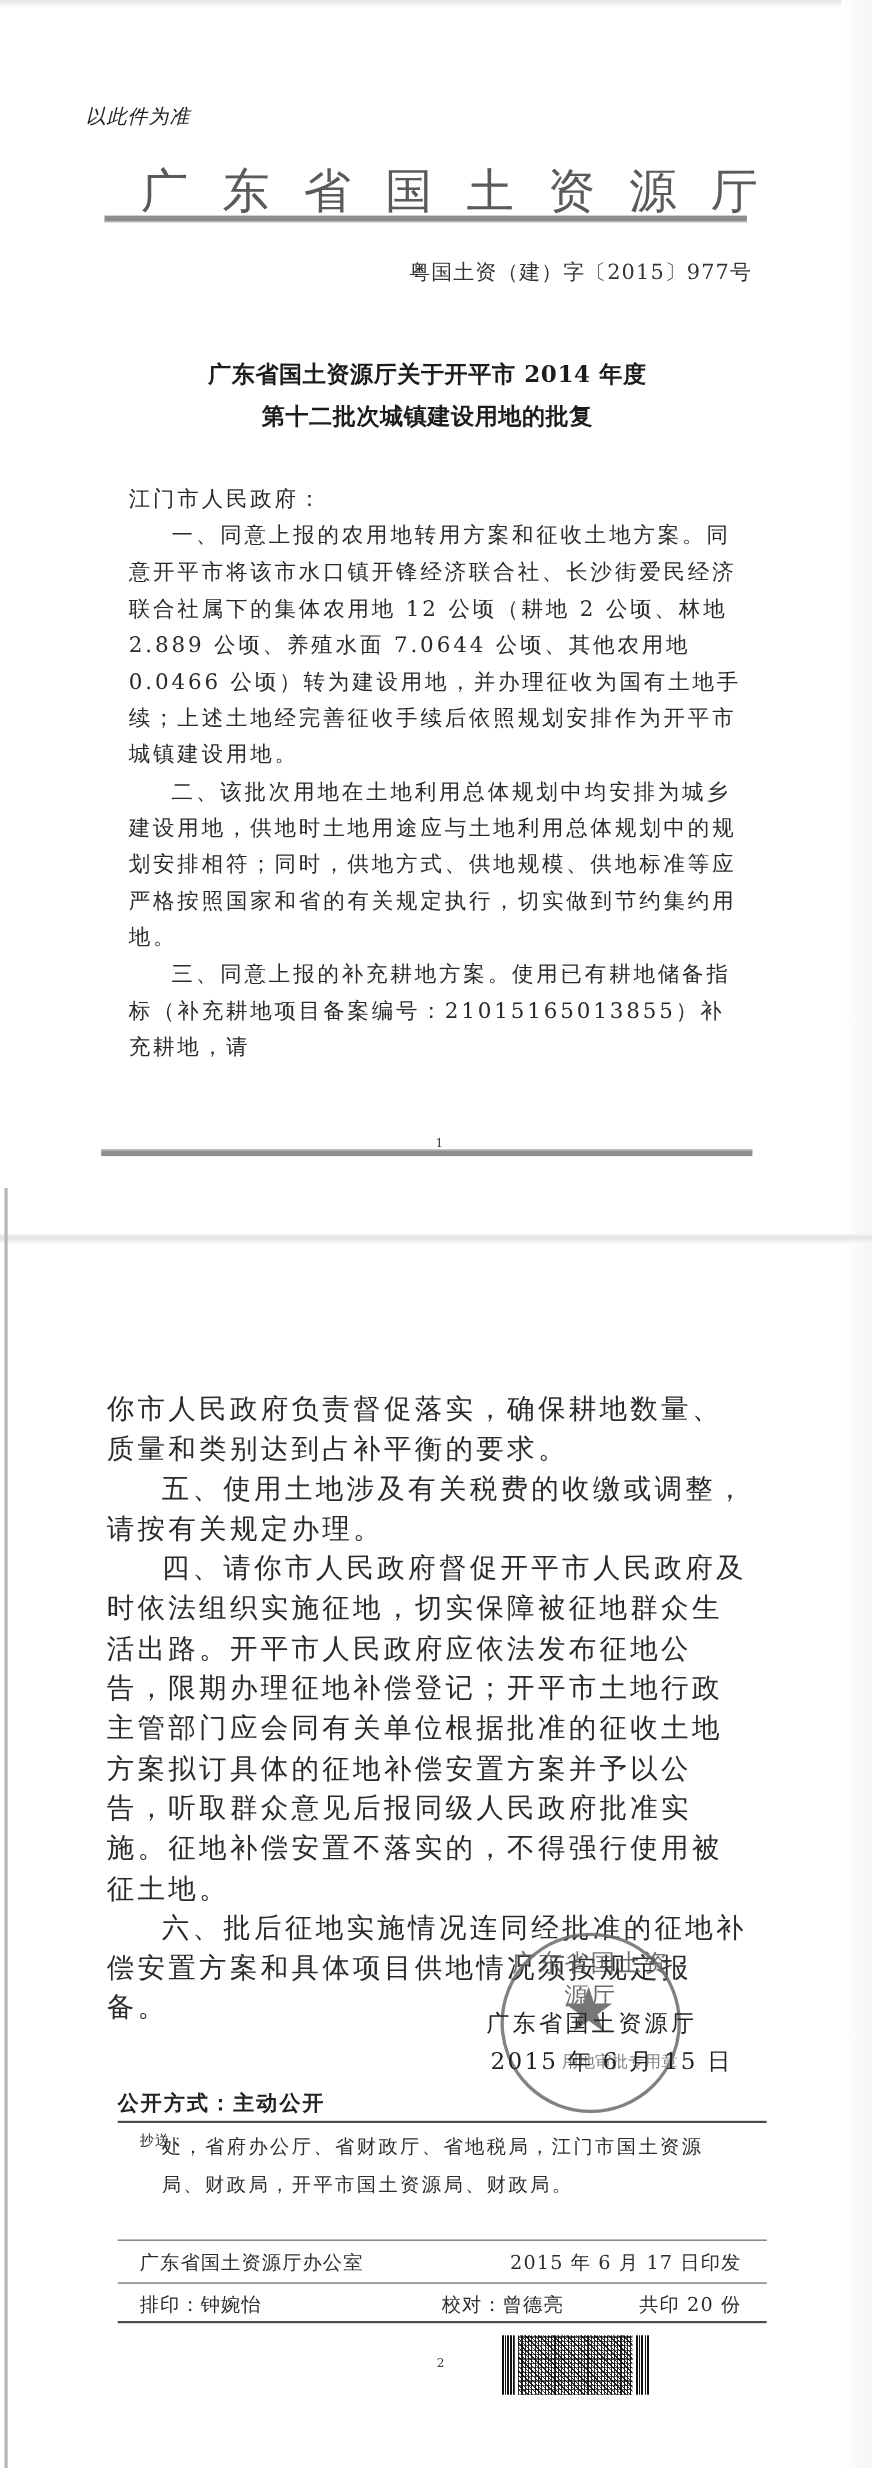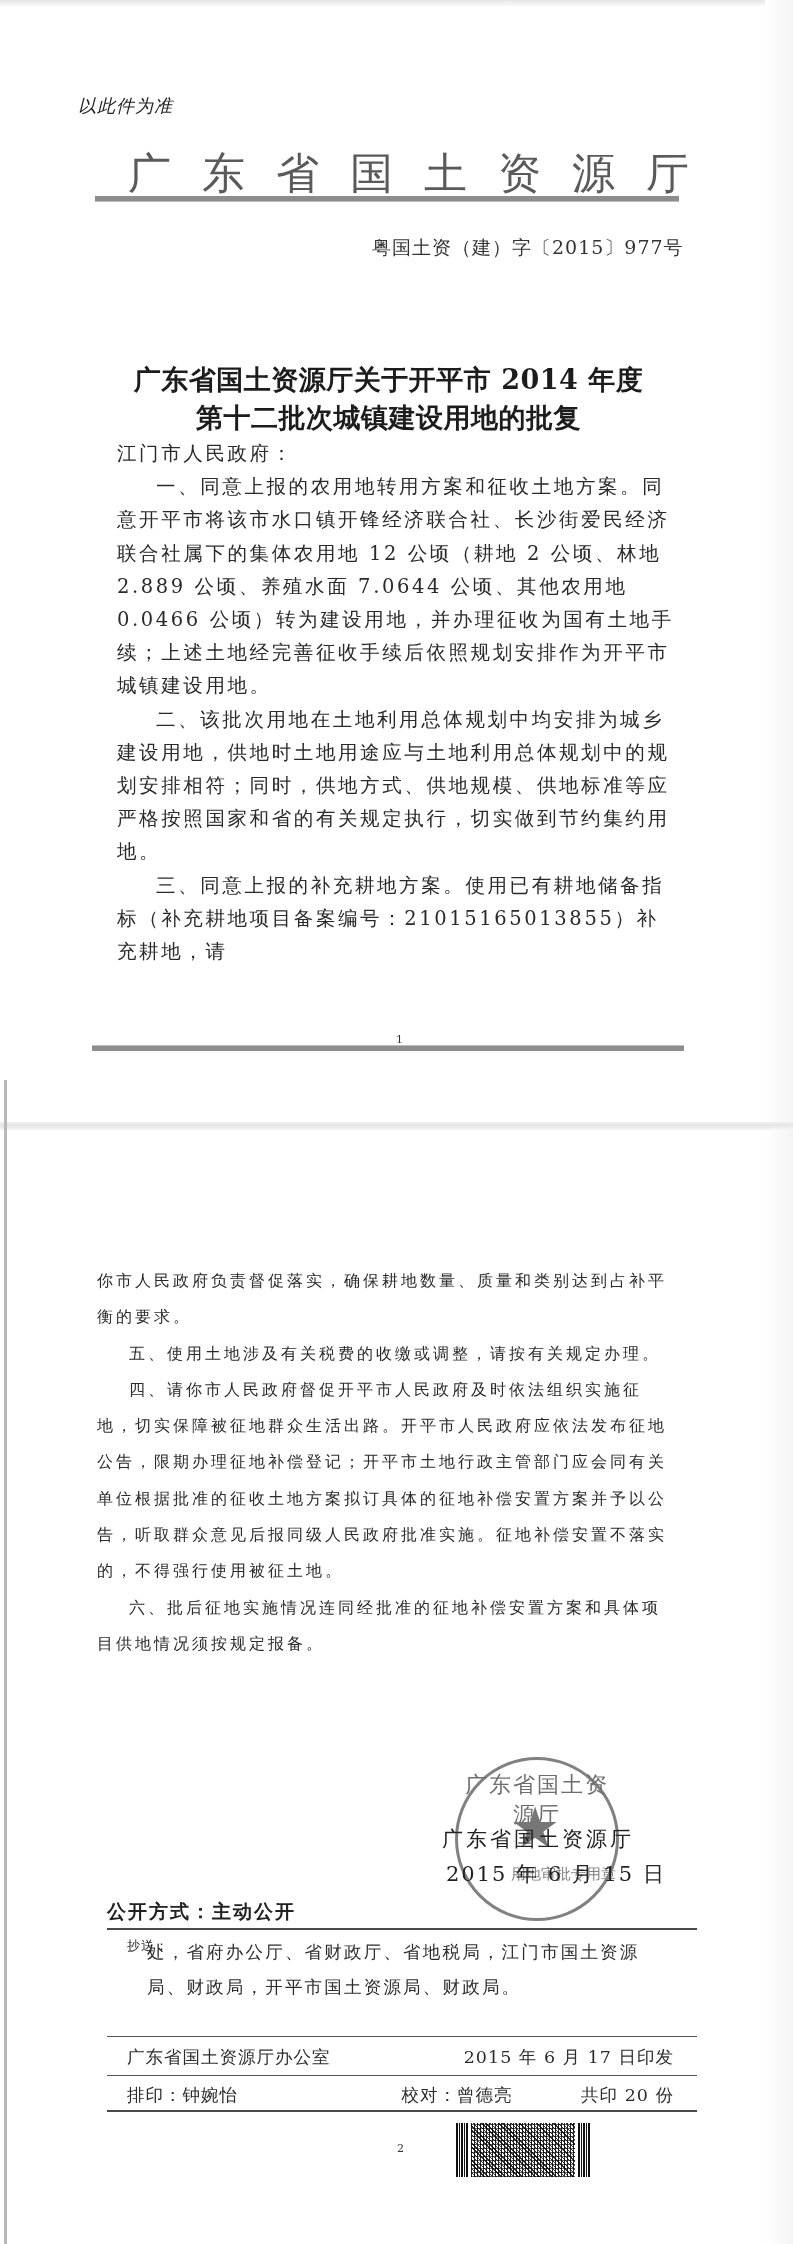--- a/index.html
+++ b/index.html
@@ -14,32 +14,32 @@
   .page-break { position: absolute; left: 0; width: 793px; top: 1122px; height: 8px; background: linear-gradient(#f2f2f2, #e4e4e4 40%, #f7f7f7); }
   .left-strip2 { position: absolute; left: 4px; top: 1080px; width: 3px; height: 1164px; background: #b8b8b8; }
 
   .abs { position: absolute; white-space: nowrap; }
 
   .stamp-text { left: 78px; top: 94px; font-size: 18px; font-style: italic; color: #1e1e1e; letter-spacing: 1px; font-family: "DejaVu Sans", sans-serif; }
   .org-head { left: 128px; top: 145px; width: 520px; font-size: 43px; color: #5a5a5a; font-family: "DejaVu Sans", sans-serif; letter-spacing: 31px; }
   .head-rule { left: 95px; top: 196px; width: 584px; height: 5px; background: #8c8c8c; border-bottom: 1px solid #bdbdbd; }
   .doc-no { left: 372px; top: 235px; font-size: 19px; color: #333; letter-spacing: 1px; }
 
-  .title { left: 0; width: 777px; text-align: center; font-size: 27px; font-weight: bold; color: #1c1c1c; line-height: 40px; letter-spacing: 0.5px; margin-top: 40px; }
+  .title { left: 0; width: 777px; text-align: center; font-size: 21px; font-weight: bold; color: #1c1c1c; line-height: 40px; letter-spacing: 0.5px; }
   .title1 { top: 320px; }
   .title2 { top: 358px; }
 
   .body1 { position: absolute; left: 117px; width: 560px; font-size: 19.5px; line-height: 33.2px; color: #2a2a2a; letter-spacing: 2.6px; }
   .body1 p, .body2 p { margin: 0; }
   .indent { text-indent: 2em; }
 
   .footer-rule1 { position: absolute; left: 92px; top: 1045px; width: 592px; height: 5px; background: #8e8e8e; border-top: 1px solid #bdbdbd; }
   .page-num { position: absolute; left: 396px; top: 1033px; font-size: 11px; color: #333; }
 
-  .body2 { position: absolute; left: 97px; width: 582px; font-size: 16px; line-height: 36.3px; color: #2a2a2a; letter-spacing: 3px; }
+  .body2 { position: absolute; left: 97px; width: 582px; font-size: 25px; line-height: 36.3px; color: #2a2a2a; letter-spacing: 3px; }
 
   .seal { position: absolute; left: 455px; top: 1757px; width: 158px; height: 158px; border-radius: 50%; border: 3px solid #6c6c6c; opacity: 0.85; }
   .seal-arc { position: absolute; left: 0; top: 10px; width: 158px; text-align: center; font-size: 22px; color: #555; font-family: "DejaVu Sans", sans-serif; letter-spacing: 2px; }
   .seal-star { position: absolute; left: 52px; top: 40px; font-size: 56px; color: #5f5f5f; line-height: 56px; }
   .seal-sub { position: absolute; left: 0; top: 105px; width: 158px; text-align: right; font-size: 15px; color: #6a6a6a; letter-spacing: 0px; }
 
   .sign-org { left: 442px; top: 1825px; font-size: 21px; color: #222; letter-spacing: 3px; }
   .sign-date { left: 446px; top: 1860px; font-size: 21px; color: #222; letter-spacing: 2px; }
 
   .disclosure { left: 107px; top: 1899px; font-size: 19px; font-weight: bold; color: #222; font-family: "DejaVu Sans", sans-serif; letter-spacing: 2px; }

